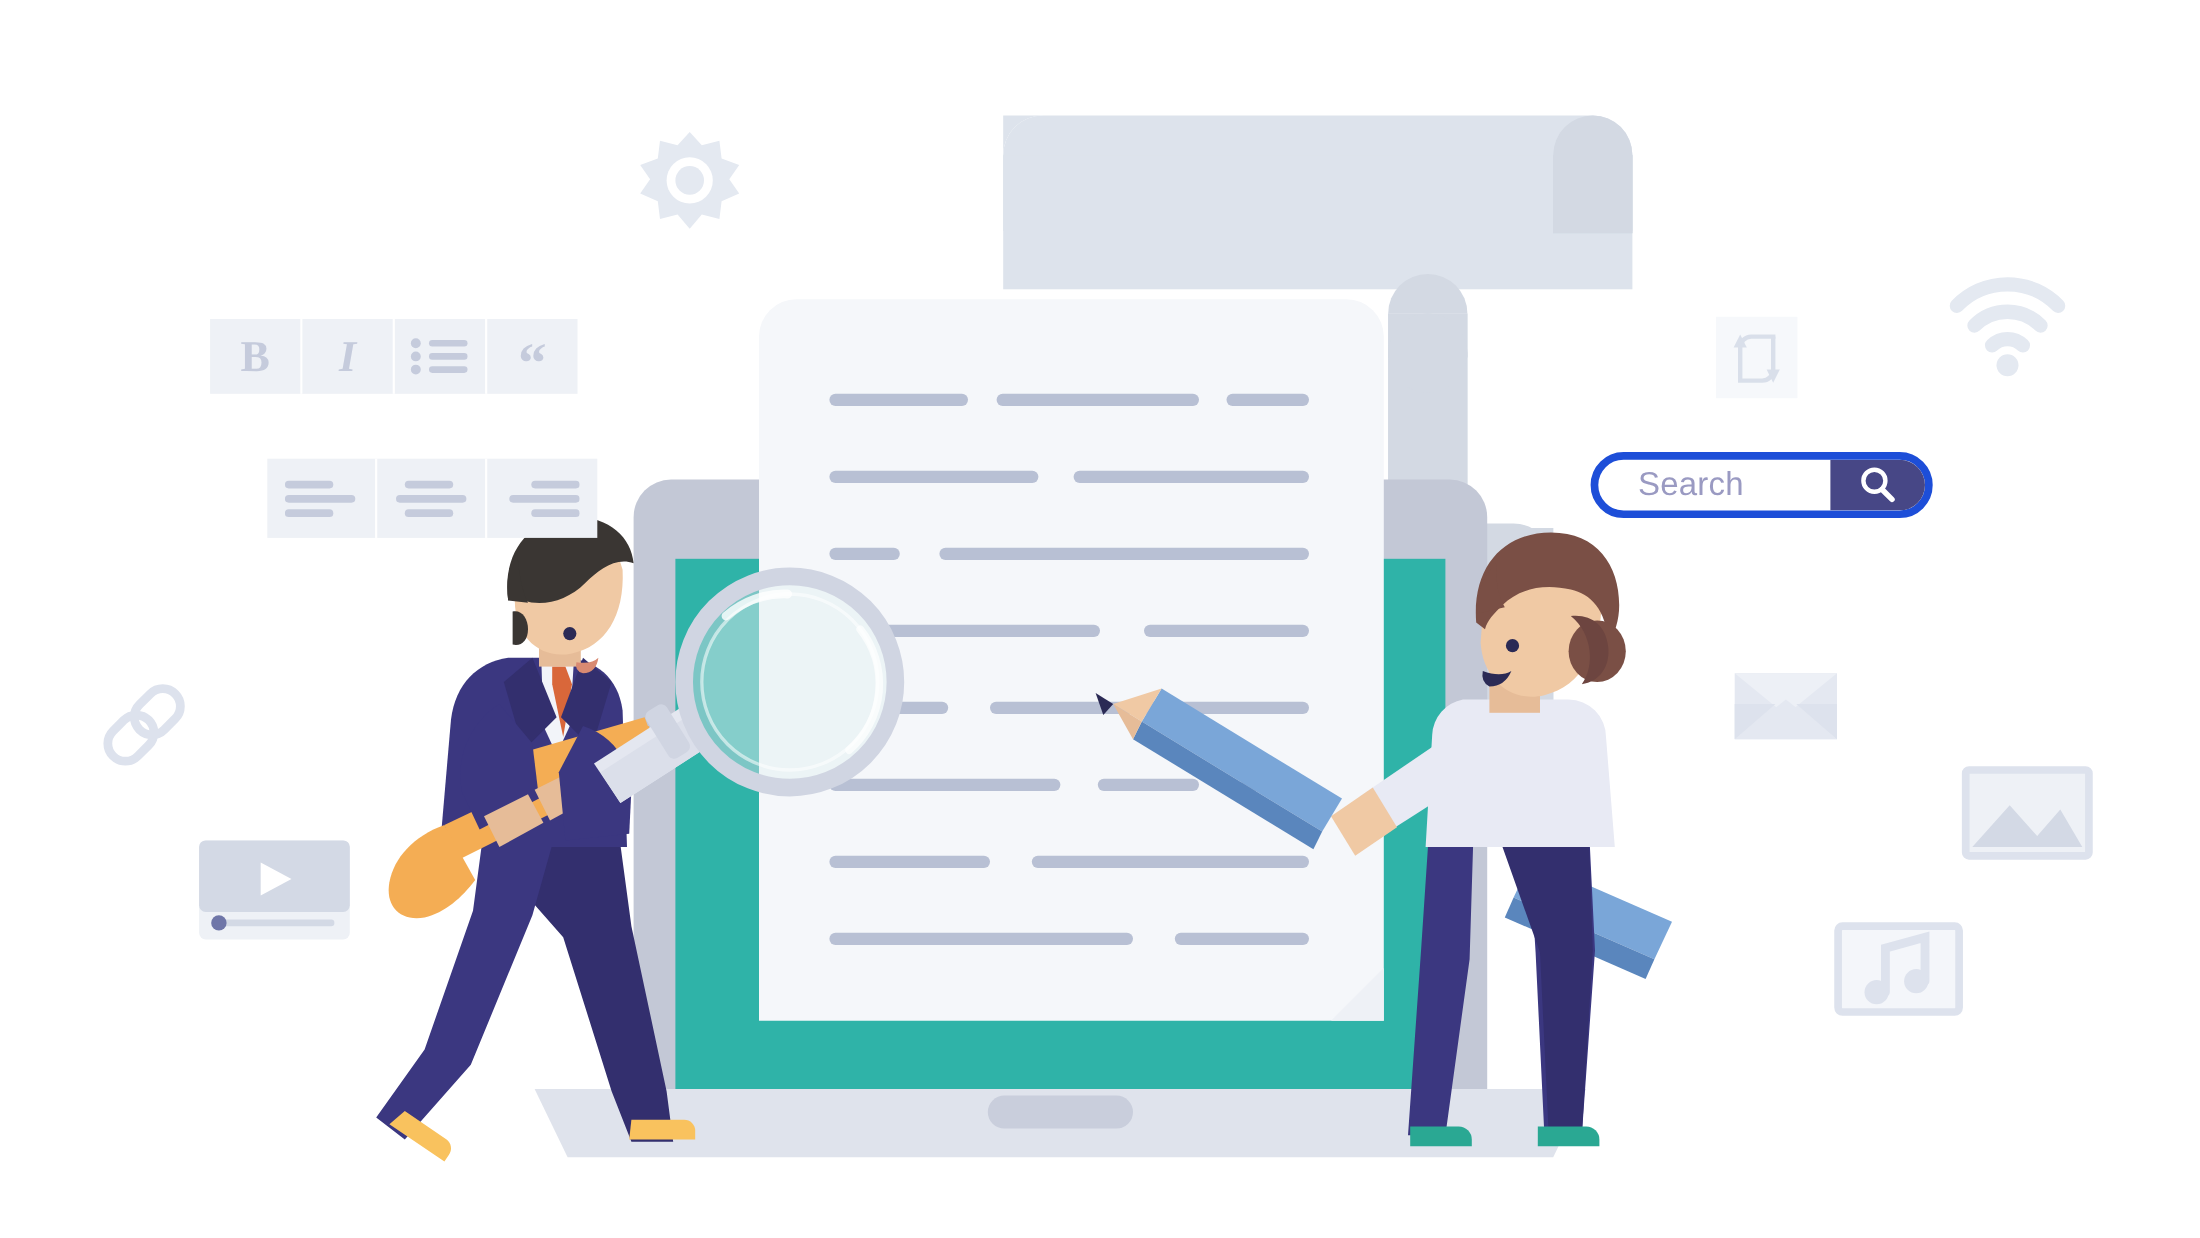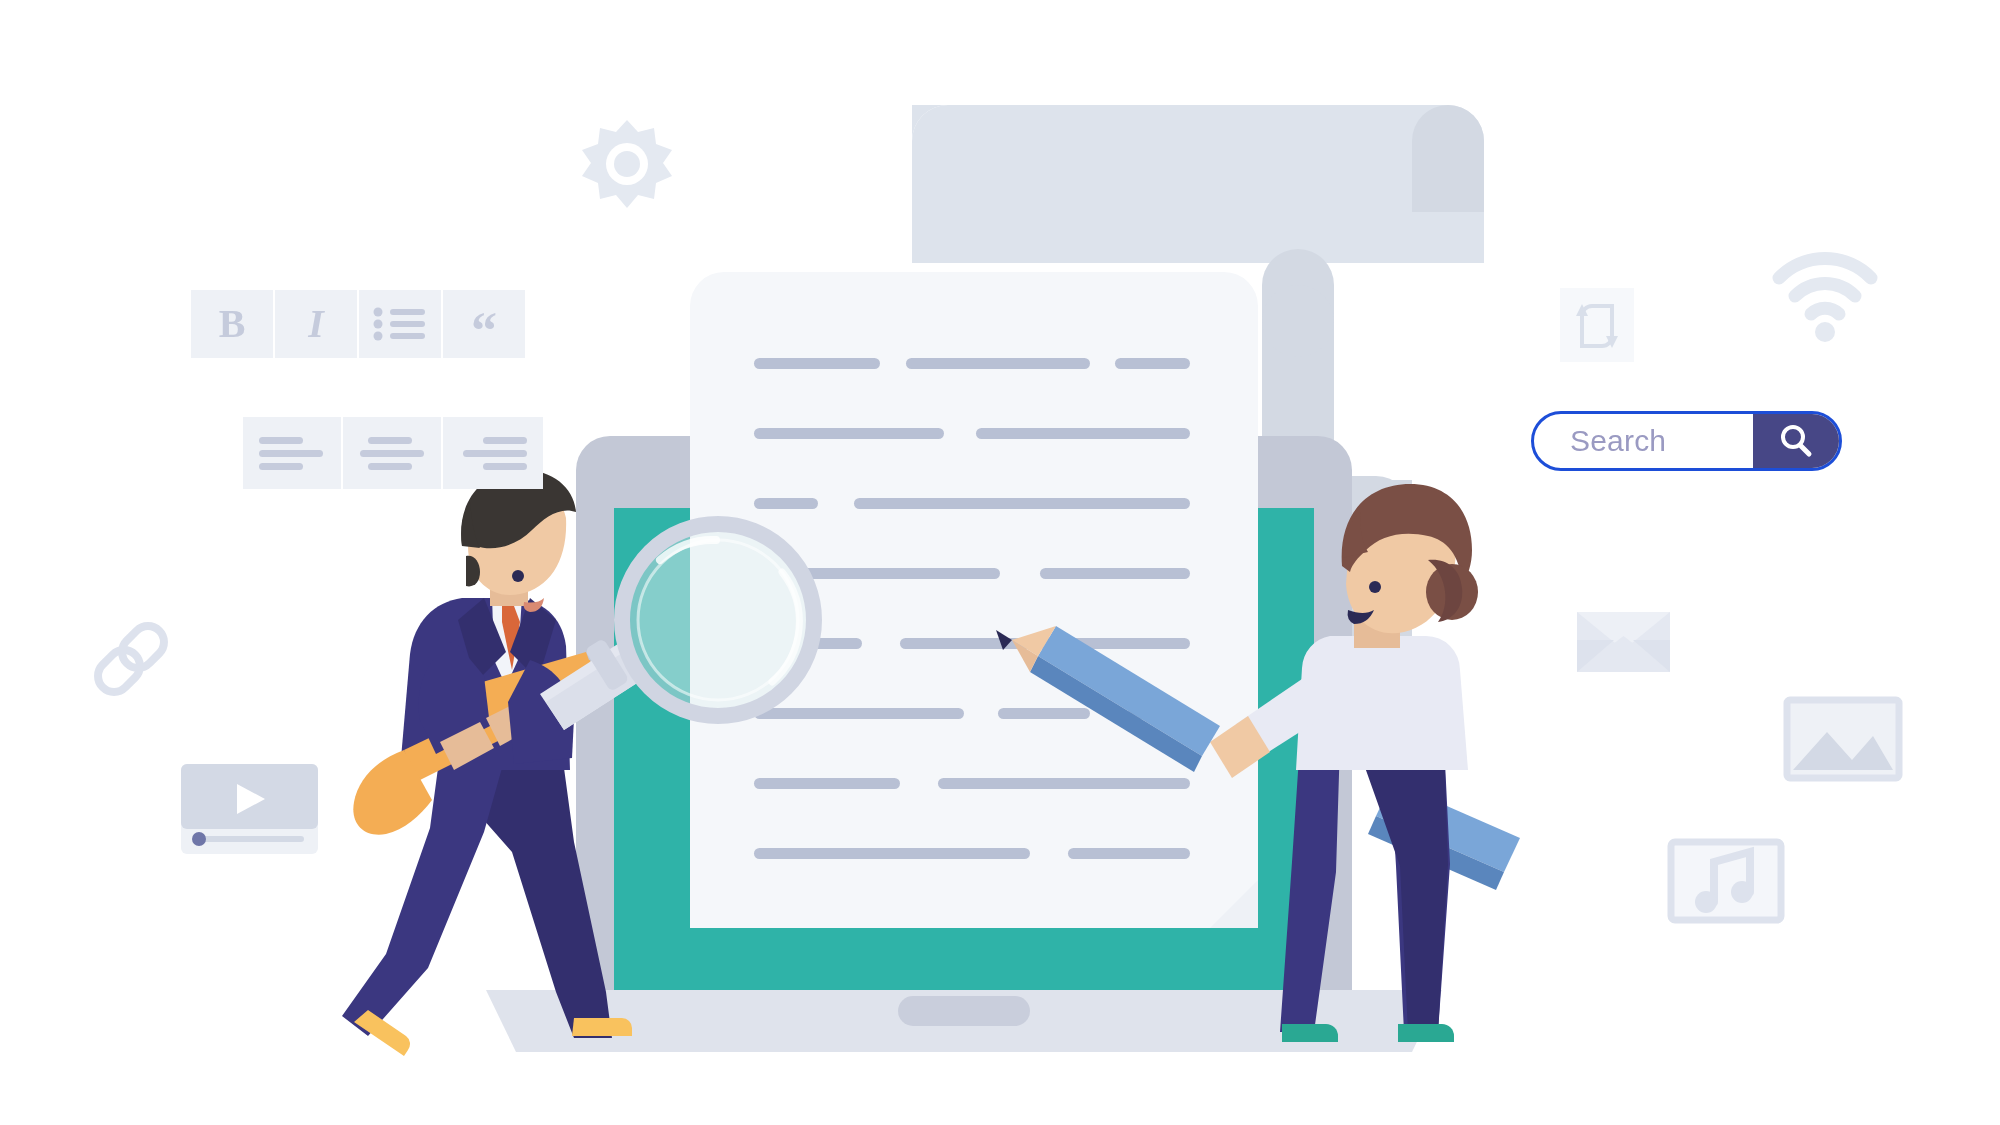--- a/index.html
+++ b/index.html
@@ -20,25 +20,25 @@
     background: #ffffff;
   }
   #scene {
     position: absolute;
     inset: 0;
     width: 2000px;
     height: 1125px;
   }
   .searchbox {
     position: absolute;
-    left: 1531px;
+    left: 1446px;
     top: 411px;
     width: 311px;
     height: 60px;
-    border: 3px solid #1d4ed8;
+    border: 7px solid #1d4ed8;
     border-radius: 30px;
     background: #ffffff;
     box-sizing: border-box;
     display: flex;
     align-items: center;
     overflow: hidden;
   }
   .searchbox .placeholder {
     flex: 1 1 auto;
     padding-left: 36px;

